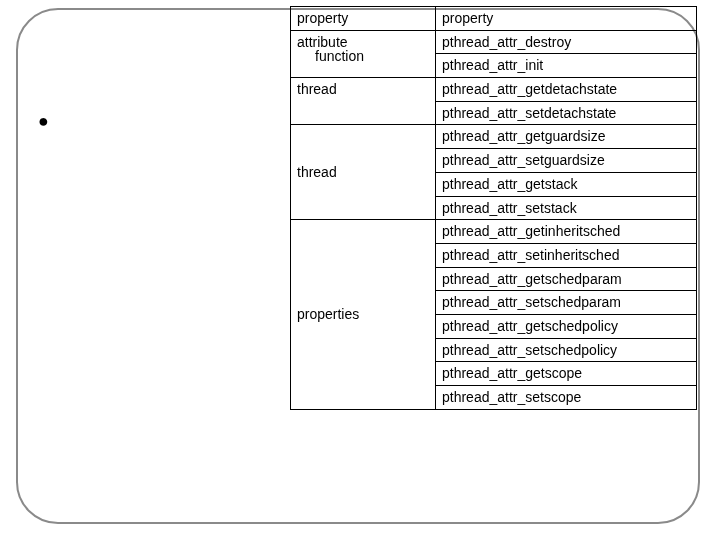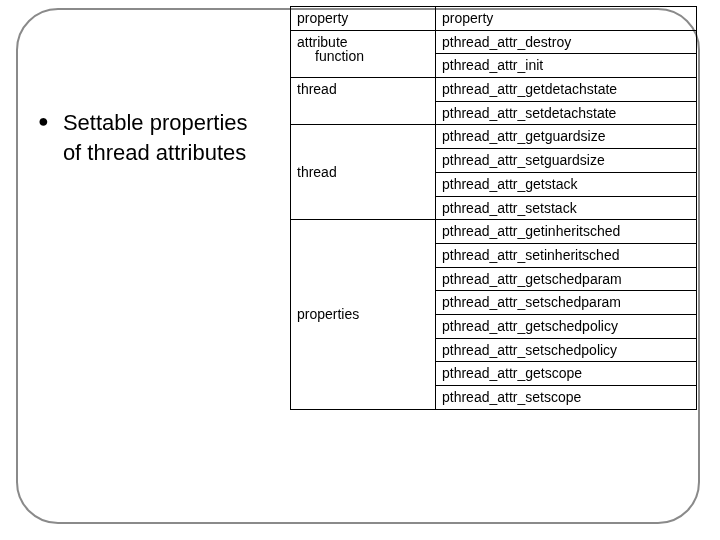--- a/index.html
+++ b/index.html
@@ -72,21 +72,20 @@
 </style>
 </head>
 <body>
 
 <div class="slide">
   <div class="frame"></div>
 
   <div class="bullet-block">
     <div class="row">
       <span class="dot">●</span>
-      <span>Settable properties of thread attributes</span>
     </div>
   </div>
 
   <table class="tbl">
 
     <tbody>
         <tr>
       <td class="prop">property</td>
       <td class="func">property</td>
     </tr>

